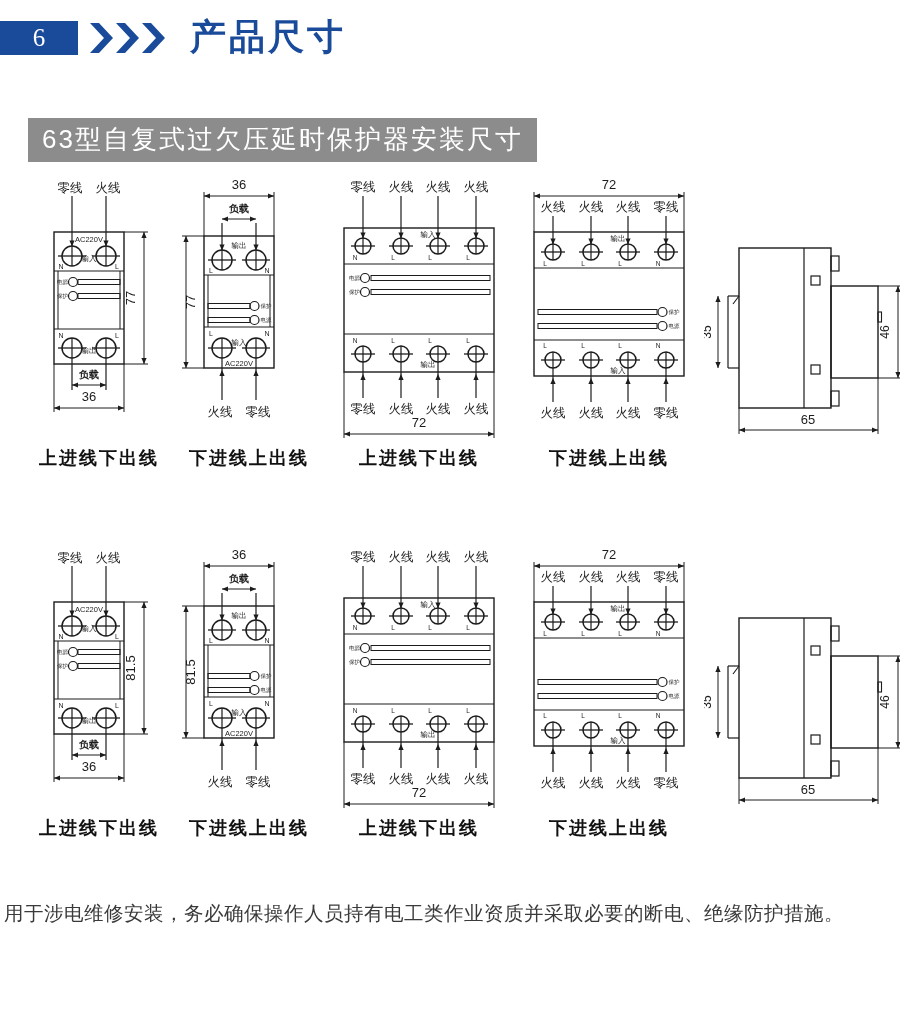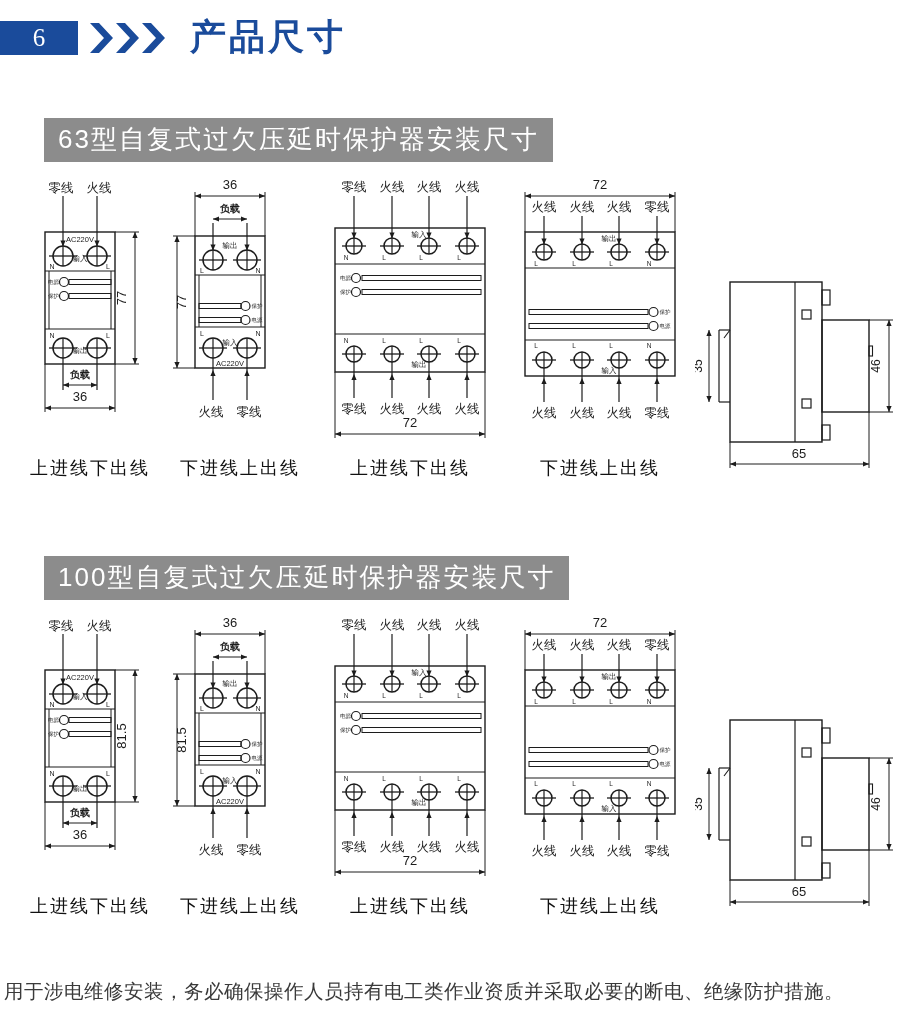--- a/index.html
+++ b/index.html
@@ -8,27 +8,27 @@
     width:900px;height:1015px;background:#ffffff;overflow:hidden;
     font-family:"Liberation Sans",sans-serif;color:#222;
   }
   .page{position:relative;width:900px;height:1015px;}
   header{display:flex;align-items:center;padding-top:13px;}
   .num-box{width:78px;height:34px;background:var(--accent);display:flex;align-items:center;justify-content:center;flex:0 0 auto;}
   .num-box span{color:#fff;font-family:"Liberation Serif",serif;font-size:25px;line-height:1;}
   .chevrons{margin-left:12px;flex:0 0 auto;}
   h1{font-size:36px;color:var(--accent);font-weight:bold;margin:0 0 0 22px;letter-spacing:3px;}
   .banner{display:inline-block;background:var(--banner);color:#fff;font-size:26px;
-          padding:4px 14px 5px;letter-spacing:2px;margin-left:44px;}
+          padding:4px 14px 5px;letter-spacing:2px;margin-left:28px;}
   section.s0{margin-top:56px;}
   section.s1{margin-top:76px;}
-  .figures{display:flex;align-items:flex-end;padding-left:15px;margin-top:14px;}
+  .figures{display:flex;align-items:flex-start;padding-left:24px;margin-top:14px;}
   .fig{display:flex;flex-direction:column;align-items:center;flex:0 0 auto;}
   .fig.side{margin-top:42px;text-decoration:underline;}
-  .caption{font-size:18px;font-weight:normal;color:#111;margin-top:12px;letter-spacing:2px;}
+  .caption{font-size:18px;font-weight:bold;color:#111;margin-top:2px;letter-spacing:2px;}
   footer{margin-top:60px;padding:0 4px;}
   footer p{margin:0 0 15px;font-size:19.5px;color:#3a3a3a;letter-spacing:0.5px;}
   svg text{fill:#1c1c1c;}
 </style>
 </head>
 <body>
 
 <div class="page">
 
   <header>
@@ -327,21 +327,20 @@
             <line x1="35" y1="212" x2="174" y2="212" stroke="#1c1c1c" stroke-width="1"></line>
             <polygon points="41,209.4 41,214.6 35,212" fill="#1c1c1c"></polygon>
             <polygon points="168,209.4 168,214.6 174,212" fill="#1c1c1c"></polygon>
             <text x="104" y="206" font-size="13" text-anchor="middle" font-family="&quot;Liberation Sans&quot;,sans-serif" font-weight="normal">65</text>
           </svg>
         </div>
       </div>
   </section>
 
   <section class="s1">
-    <div class="banner">100型自复式过欠压延时保护器安装尺寸</div>
     <div class="figures" id="figs-1">
         <div class="fig 2p">
           <svg viewBox="0 0 150 268" width="150" height="268">
             <text x="46" y="16" font-size="12.5" text-anchor="middle" font-family="&quot;Liberation Sans&quot;,sans-serif" font-weight="normal">零线</text>
             <text x="84" y="16" font-size="12.5" text-anchor="middle" font-family="&quot;Liberation Sans&quot;,sans-serif" font-weight="normal">火线</text>
             <line x1="48" y1="20" x2="48" y2="90" stroke="#1c1c1c" stroke-width="1.2"></line>
             <line x1="82" y1="20" x2="82" y2="90" stroke="#1c1c1c" stroke-width="1.2"></line>
             <polygon points="45.4,64.5 50.6,64.5 48,70.5" fill="#1c1c1c"></polygon>
             <polygon points="79.4,64.5 84.6,64.5 82,70.5" fill="#1c1c1c"></polygon>
             <rect x="30" y="56" width="70" height="132" fill="none" stroke="#1c1c1c" stroke-width="1.4"></rect>

